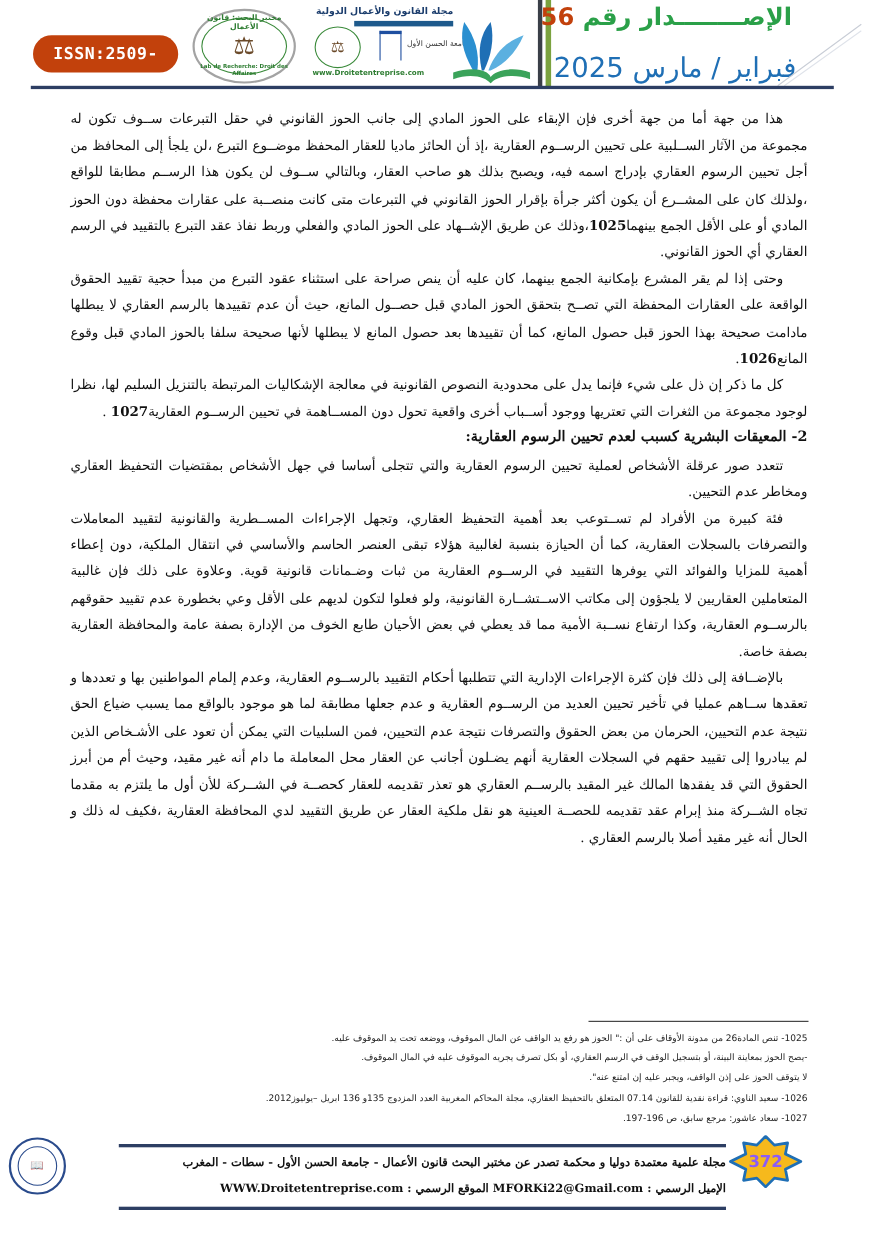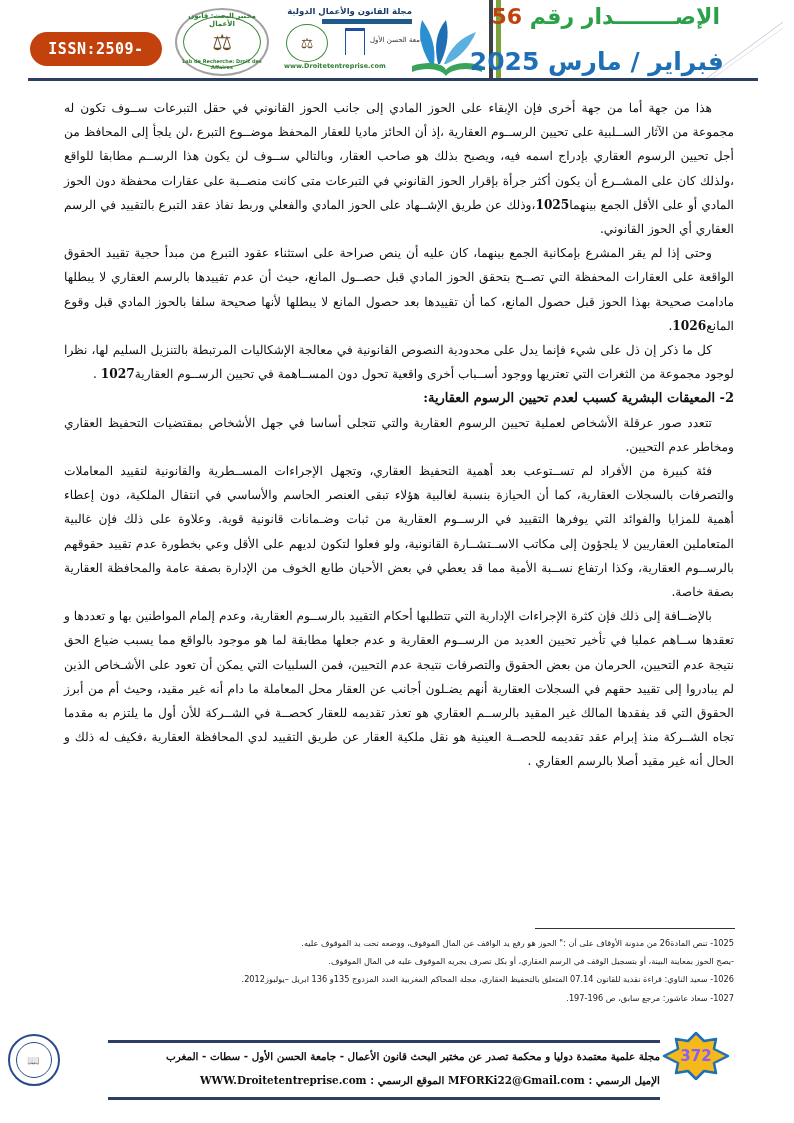--- a/index.html
+++ b/index.html
@@ -24,21 +24,21 @@
   .journal-logo .uni { position:absolute; left:63px; top:22px; width:18px; height:24px; border:1.5px solid #1e4fa0; border-top-width:3px; border-bottom:none; }
   .journal-logo .uniname { position:absolute; left:88px; top:30px; font-size:7px; color:#333; white-space:nowrap; }
   .journal-logo .url { position:absolute; left:2px; top:56px; font-size:6.5px; font-weight:bold; color:#2e7d32; white-space:nowrap; }
   .journal-logo .book { position:absolute; left:128px; top:10px; width:72px; height:60px; }
 
   .vbar1 { position:absolute; left:489px; top:0; width:4px; height:80px; background:#3a3f48; }
   .vbar2 { position:absolute; left:496px; top:0; width:5px; height:80px; background:#7ba23f; }
 
   .issue { position:absolute; left:500px; top:4px; width:220px; text-align:right; direction:rtl; font-weight:bold; font-size:22px; color:#2aa048; white-space:nowrap; }
   .issue .num { color:#c2410c; }
-  .date { position:absolute; left:504px; top:47px; width:220px; text-align:right; direction:rtl; font-weight:bold; font-size:25px; color:#1f6fb5; white-space:nowrap; }
+  .date { position:absolute; left:504px; top:47px; width:220px; text-align:right; direction:rtl; font-weight:normal; font-size:25px; color:#1f6fb5; white-space:nowrap; }
   .diag { position:absolute; left:705px; top:20px; width:80px; height:60px; }
 
   .header-rule { position:absolute; left:28px; top:78px; width:730px; height:3px; background:#2d3e63; }
 
   
   .content { position:absolute; left:64px; top:96px; width:670px; direction:rtl; text-align:justify; font-family:"DejaVu Serif", serif; font-size:12.2px; line-height:24.2px; }
   .content p { margin:0; }
   .content p.ind { text-indent:22px; }
   .content .h { font-weight:bold; font-size:13px; }
   .content b { font-weight:bold; }
@@ -111,20 +111,21 @@
   <p class="h">2- المعيقات البشرية كسبب لعدم تحيين الرسوم العقارية:</p>
   <p class="ind">تتعدد صور عرقلة الأشخاص لعملية تحيين الرسوم العقارية والتي تتجلى أساسا في جهل الأشخاص بمقتضيات التحفيظ العقاري ومخاطر عدم التحيين.</p>
   <p class="ind">فئة كبيرة من الأفراد لم تســتوعب بعد أهمية التحفيظ العقاري، وتجهل الإجراءات المســطرية والقانونية لتقييد المعاملات والتصرفات بالسجلات العقارية، كما أن الحيازة بنسبة لغالبية هؤلاء تبقى العنصر الحاسم والأساسي في انتقال الملكية، دون إعطاء أهمية للمزايا والفوائد التي يوفرها التقييد في الرســوم العقارية من ثبات وضـمانات قانونية قوية. وعلاوة على ذلك فإن غالبية المتعاملين العقاريين لا يلجؤون إلى مكاتب الاســتشــارة القانونية، ولو فعلوا لتكون لديهم على الأقل وعي بخطورة عدم تقييد حقوقهم بالرســوم العقارية، وكذا ارتفاع نســبة الأمية مما قد يعطي في بعض الأحيان طابع الخوف من الإدارة بصفة عامة والمحافظة العقارية بصفة خاصة.</p>
   <p class="ind">بالإضــافة إلى ذلك فإن كثرة الإجراءات الإدارية التي تتطلبها أحكام التقييد بالرســوم العقارية، وعدم إلمام المواطنين بها و تعددها و تعقدها ســاهم عمليا في تأخير تحيين العديد من الرســوم العقارية و عدم جعلها مطابقة لما هو موجود بالواقع مما يسبب ضياع الحق نتيجة عدم التحيين، الحرمان من بعض الحقوق والتصرفات نتيجة عدم التحيين، فمن السلبيات التي يمكن أن تعود على الأشـخاص الذين لم يبادروا إلى تقييد حقهم في السجلات العقارية أنهم يضـلون أجانب عن العقار محل المعاملة ما دام أنه غير مقيد، وحيث أم من أبرز الحقوق التي قد يفقدها المالك غير المقيد بالرســم العقاري هو تعذر تقديمه للعقار كحصــة في الشــركة للأن أول ما يلتزم به مقدما تجاه الشــركة منذ إبرام عقد تقديمه للحصــة العينية هو نقل ملكية العقار عن طريق التقييد لدي المحافظة العقارية ،فكيف له ذلك و الحال أنه غير مقيد أصلا بالرسم العقاري .</p>
 </div>
 
 <div class="fn-rule"></div>
 <div class="footnotes">
   <p>1025- تنص المادة26 من مدونة الأوقاف على أن :" الحوز هو رفع يد الواقف عن المال الموقوف، ووضعه تحت يد الموقوف عليه.</p>
   <p>-يصح الحوز بمعاينة البينة، أو بتسجيل الوقف في الرسم العقاري، أو بكل تصرف يجريه الموقوف عليه في المال الموقوف.</p>
+  <p>لا يتوقف الحوز على إذن الواقف، ويجبر عليه إن امتنع عنه".</p>
   <p>1026- سعيد الناوي: قراءة نقدية للقانون 07.14 المتعلق بالتحفيظ العقاري، مجلة المحاكم المغربية العدد المزدوج 135و 136 ابريل –يوليوز2012.</p>
   <p>1027- سعاد عاشور: مرجع سابق، ص 196-197.</p>
 </div>
 
 <div class="stamp">
   <div class="inner">📖</div>
 </div>
 
 <div class="footer-rule-top"></div>
 <div class="footer-line1">مجلة علمية معتمدة دوليا و محكمة تصدر عن مختبر البحث قانون الأعمال - جامعة الحسن الأول - سطات - المغرب</div>

